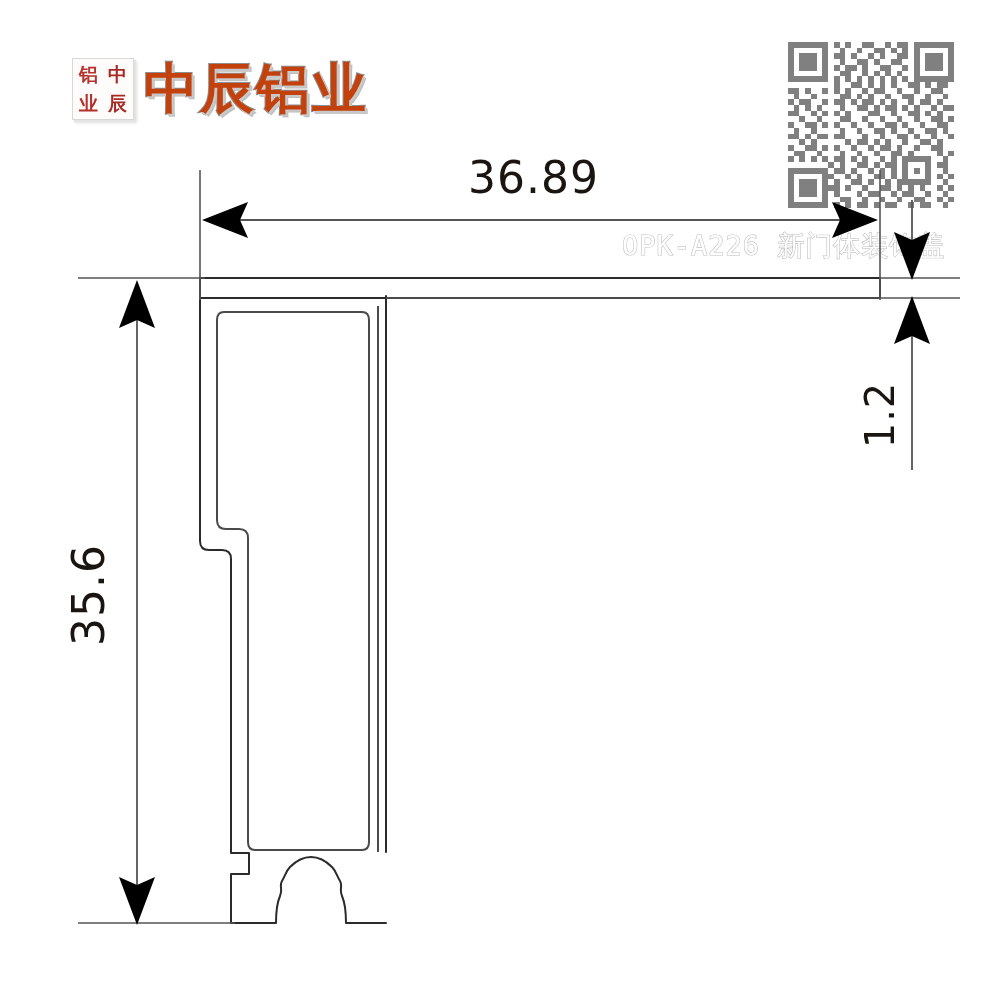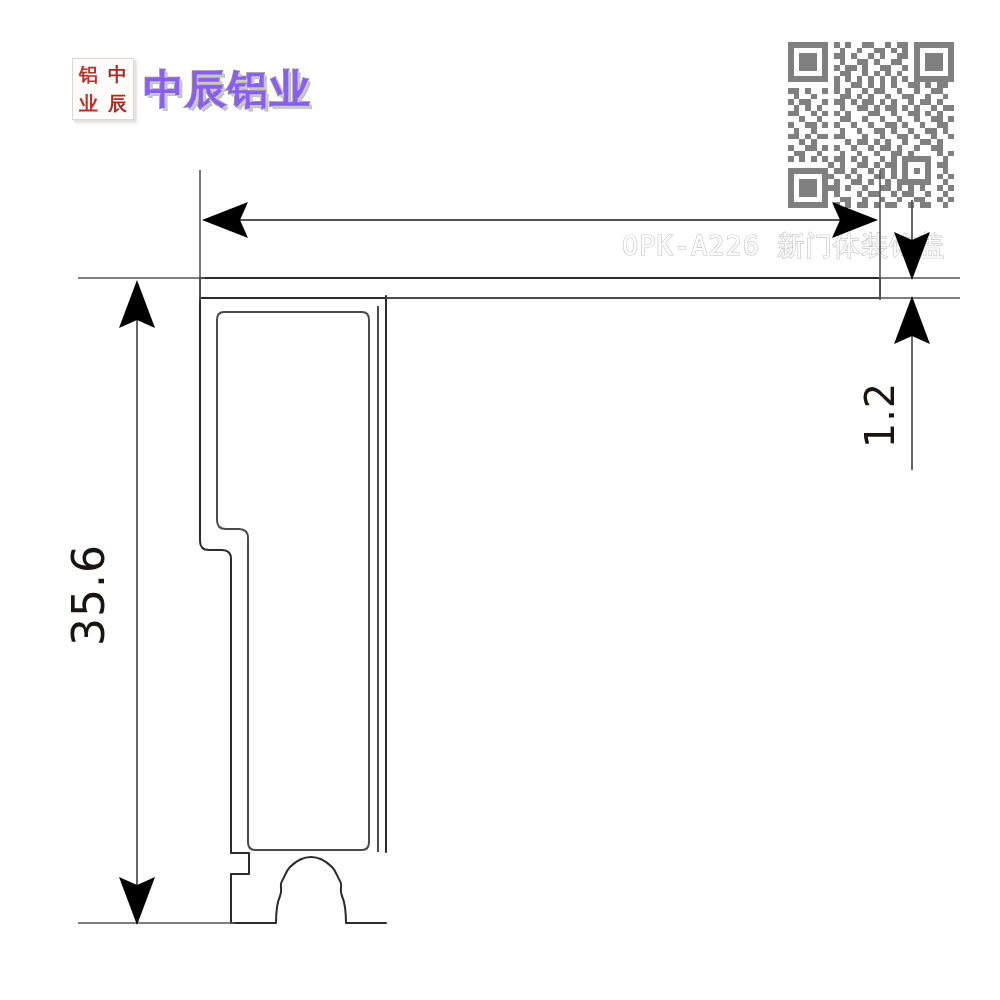--- a/index.html
+++ b/index.html
@@ -45,25 +45,25 @@
   #logo-seal span {
     font-family: "DejaVu Serif", serif;
     font-size: 19px;
     font-weight: 700;
     color: #b5322c;
     line-height: 1;
   }
   #logo-seal .s2, #logo-seal .s4 { color: #a82a25; }
   #logo-text {
     font-family: "DejaVu Sans", sans-serif;
-    font-size: 40px;
+    font-size: 54px;
     font-weight: 700;
     letter-spacing: 2px;
     line-height: 1;
-    color: #8b5cf6;
+    color: #c2410c;
     -webkit-text-stroke: 2px #8e8e8e;
     text-shadow:
        2px 2px 0 #c9c9c9,
        3px 3px 0 #bdbdbd,
        1px 1px 0 #d5d5d5;
     paint-order: stroke fill;
   }
 
   
   #qr-code {
@@ -592,16 +592,17 @@
     <line class="dim-line" x1="137" y1="285" x2="137" y2="918"></line>
     <path class="arrow" d="M 137,280 L 119,328 L 137,320 L 155,328 Z"></path>
     <path class="arrow" d="M 137,925 L 119,877 L 137,885 L 155,877 Z"></path>
 
     <line class="dim-line" x1="912" y1="200" x2="912" y2="276"></line>
     <line class="dim-line" x1="912" y1="300" x2="912" y2="470"></line>
     <path class="arrow" d="M 912,280 L 894,232 L 912,240 L 930,232 Z"></path>
     <path class="arrow" d="M 912,296 L 894,344 L 912,336 L 930,344 Z"></path>
   </svg>
 
+  <div class="dim-text" id="dim-h-text">36.89</div>
   <div class="dim-text" id="dim-v-text">35.6</div>
   <div class="dim-text" id="dim-t-text">1.2</div>
 
 </div>
 
 </body></html>

